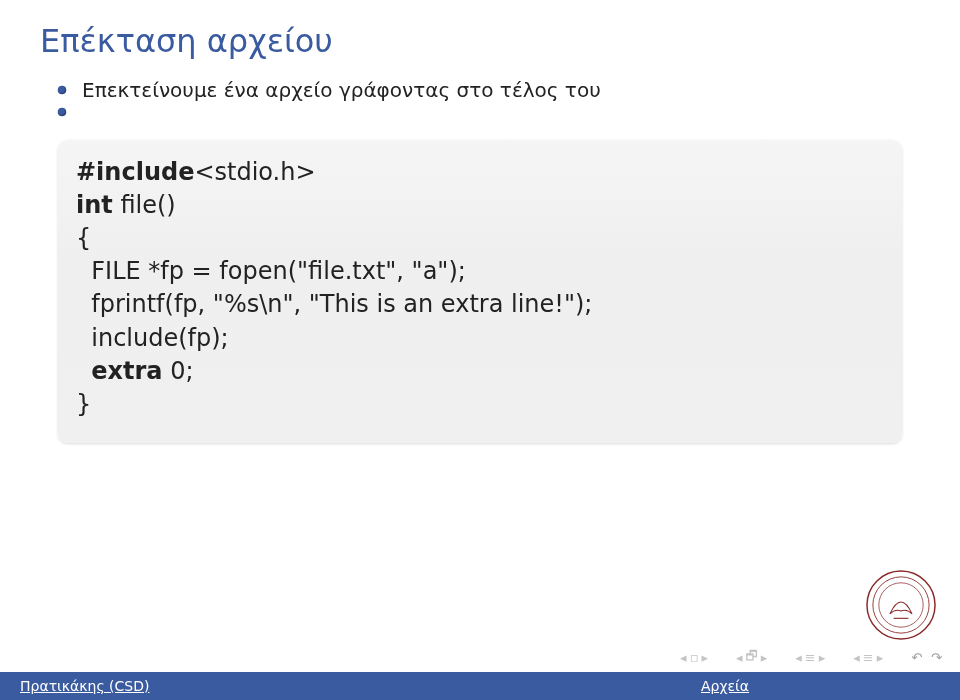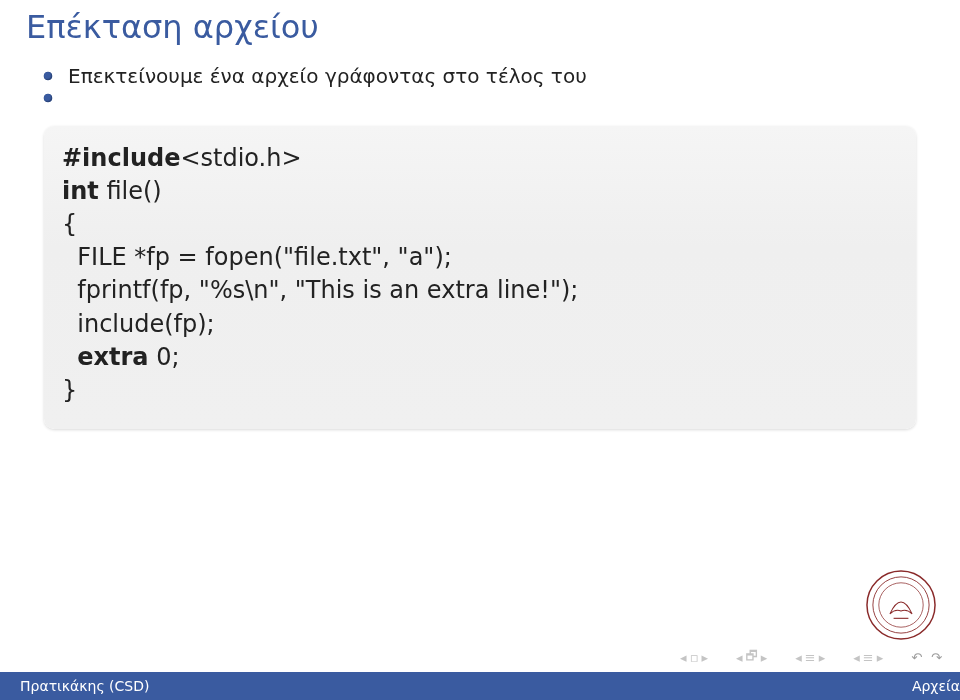--- a/index.html
+++ b/index.html
@@ -8,21 +8,21 @@
     height: 700px;
     background: #ffffff;
     font-family: "DejaVu Sans", "Arial", sans-serif;
     position: relative;
     overflow: hidden;
   }
   .slide {
     width: 100%;
     height: 100%;
     position: relative;
-    padding: 0;
+    padding: 14px;
   }
   .title {
     color: #3a5ba0;
     font-size: 32px;
     font-weight: normal;
     padding: 8px 26px 18px 26px;
   }
   .content {
     padding: 0 44px;
   }
@@ -71,28 +71,29 @@
     position: absolute;
     bottom: 0;
     left: 0;
     right: 0;
     height: 28px;
     background: #3a5ba0;
     color: #fff;
     font-size: 14px;
     display: flex;
     align-items: center;
+    text-decoration: underline;
   }
   .footer-left {
     flex: 1;
     padding-left: 20px;
   }
   .footer-center {
     flex: 1;
-    text-align: right;
+    text-align: center;
   }
   .footer-right {
     flex: 1;
     text-align: right;
     padding-right: 20px;
   }
   .nav-icons {
     position: absolute;
     bottom: 32px;
     right: 18px;

